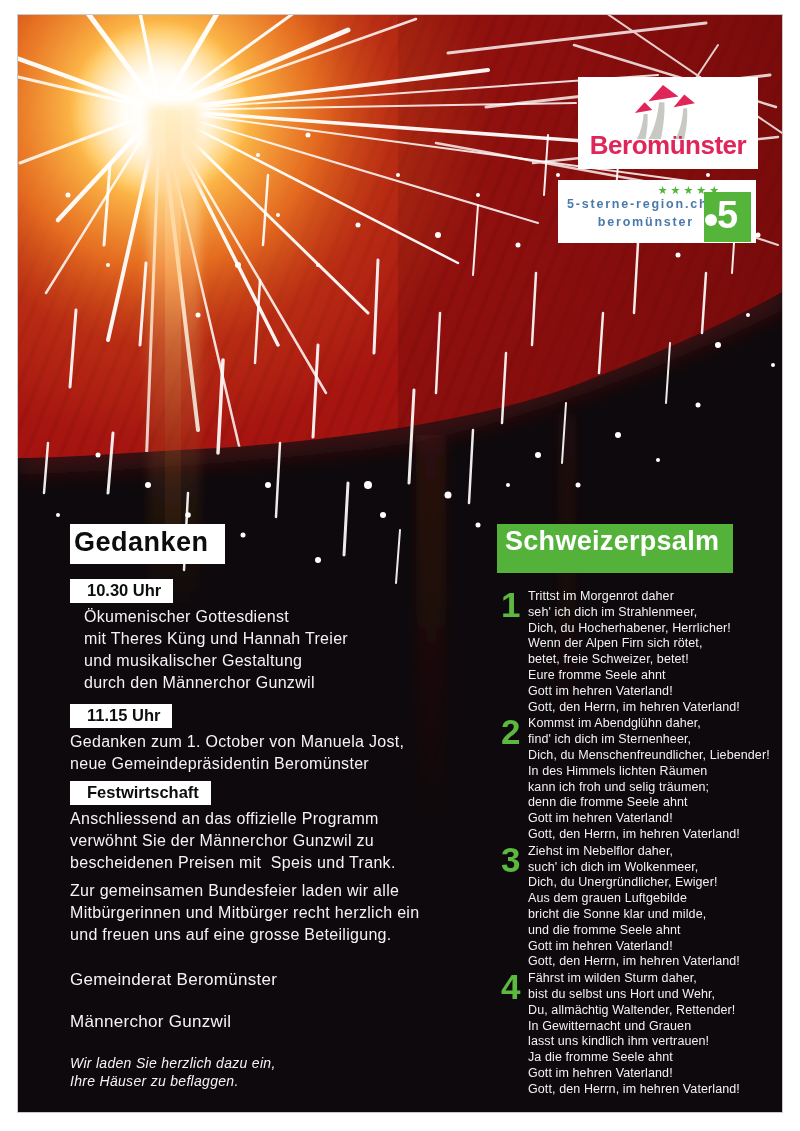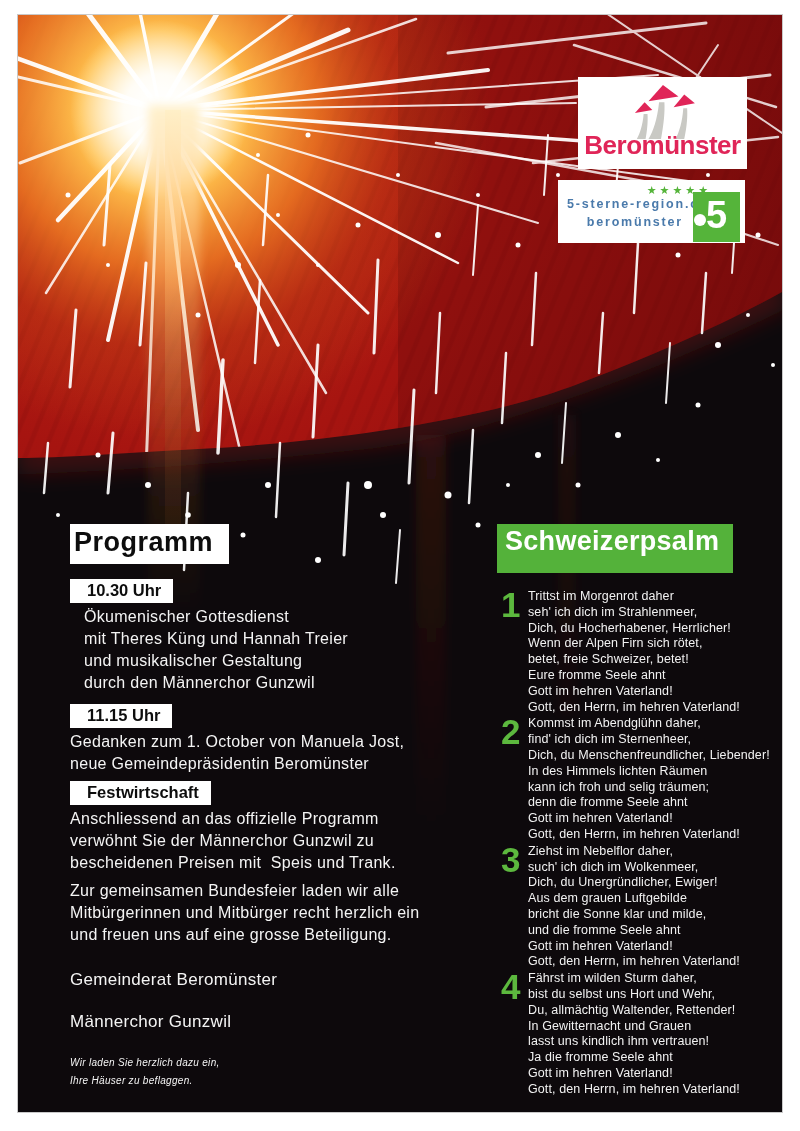--- a/index.html
+++ b/index.html
@@ -3,21 +3,21 @@
 <meta charset="utf-8">
 <style>
   html,body{margin:0;padding:0;background:#888;}
   .page{position:relative;width:800px;height:1131px;background:#ffffff;overflow:hidden;
         font-family:"Liberation Sans","DejaVu Sans",sans-serif;}
   .poster{position:absolute;left:18px;top:15px;width:764px;height:1097px;background:#070408;
           outline:1px solid #c9c9c9;overflow:hidden;}
   .bg-art{position:absolute;left:0;top:0;width:764px;height:1097px;display:block;}
 
   
-  .logo-box{position:absolute;background:#ffffff;}
+  .logo-box{position:absolute;background:#ffffff;padding-left:11px;}
   .logo-bero{left:560px;top:62px;width:169px;height:92px;}
   .logo-bero .towers{position:absolute;left:34px;top:6px;width:100px;height:58px;}
   .logo-bero .wordmark{position:absolute;left:0;right:0;bottom:8px;text-align:center;
         font-size:26px;font-weight:bold;color:#e02558;letter-spacing:-0.5px;}
   .logo-region{left:540px;top:165px;width:187px;height:63px;}
   .logo-region .stars{position:absolute;top:4px;right:34px;color:#55b43a;font-size:11px;letter-spacing:3px;}
   .logo-region .l1{position:absolute;left:9px;top:17px;font-size:12.5px;font-weight:bold;
         letter-spacing:1.8px;color:#4a7aab;}
   .logo-region .l2{position:absolute;right:62px;top:35px;font-size:12.5px;font-weight:bold;
         letter-spacing:1.8px;color:#4a7aab;}
@@ -34,21 +34,21 @@
   .tag-sub{font-size:16.5px;padding:2px 12px 3px 17px;}
   .mt-title{margin-bottom:15px;}
   .sec{margin-bottom:0;}
   .sec .tag-wrap{margin-bottom:3px;}
   .body-txt{font-size:16px;line-height:22px;letter-spacing:0.3px;white-space:pre-wrap;}
   .gap-a{margin-bottom:10px;margin-left:14px;}
   .gap-b{margin-bottom:6px;}
   .gap-c{margin-bottom:6px;}
   .invite{margin-top:0;margin-bottom:24px;}
   .sig{font-size:17px;font-weight:normal;letter-spacing:0.3px;margin-bottom:22px;}
-  .flag-note{font-size:10px;font-style:italic;line-height:18px;letter-spacing:0.3px;white-space:pre-wrap;}
+  .flag-note{font-size:14px;font-style:italic;line-height:18px;letter-spacing:0.3px;white-space:pre-wrap;}
 
   
   .col-right{position:absolute;left:479px;top:509px;width:276px;color:#f2f2f2;}
   .psalm-tag{display:inline-block;background:#54b23a;color:#ffffff;font-weight:bold;
         font-size:27px;padding:2px 14px 16px 8px;letter-spacing:0.3px;margin-bottom:16px;}
   .verse{display:flex;margin-bottom:1px;}
   .verse-num{width:31px;flex:0 0 31px;color:#5cb83e;font-size:35px;font-weight:bold;
         line-height:0.9;padding-left:4px;box-sizing:border-box;}
   .verse-text{font-size:12.5px;line-height:15.8px;letter-spacing:0.1px;white-space:pre-wrap;}
 </style>
@@ -260,21 +260,21 @@
       <div class="stars">★★★★★</div>
       <div class="l1">5-sterne-region.ch</div>
       <div class="l2">beromünster</div>
       <div class="badge">
         <span class="five">5</span>
         <span class="notch"></span>
       </div>
     </div>
 
     <div class="col-left">
-      <div class="tag-wrap mt-title"><span class="tag tag-title">Programm</span></div>
+      <div class="tag-wrap mt-title"><span class="tag tag-title">Gedanken</span></div>
 
       <div class="sec">
         <div class="tag-wrap"><span class="tag tag-sub">10.30 Uhr</span></div>
         <div class="body-txt gap-a">Ökumenischer Gottesdienst
 mit Theres Küng und Hannah Treier
 und musikalischer Gestaltung
 durch den Männerchor Gunzwil</div>
       </div>
 
       <div class="sec">

